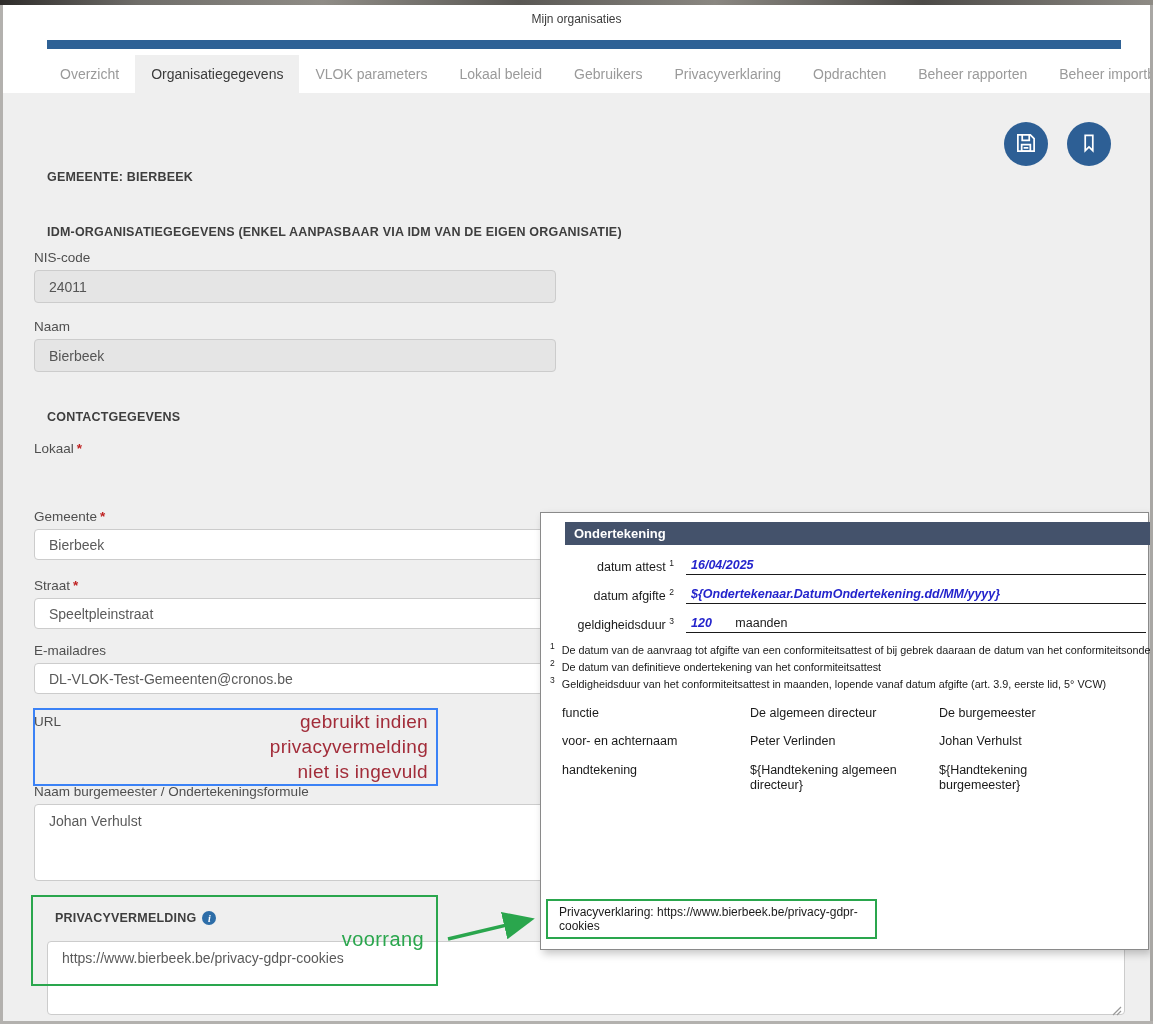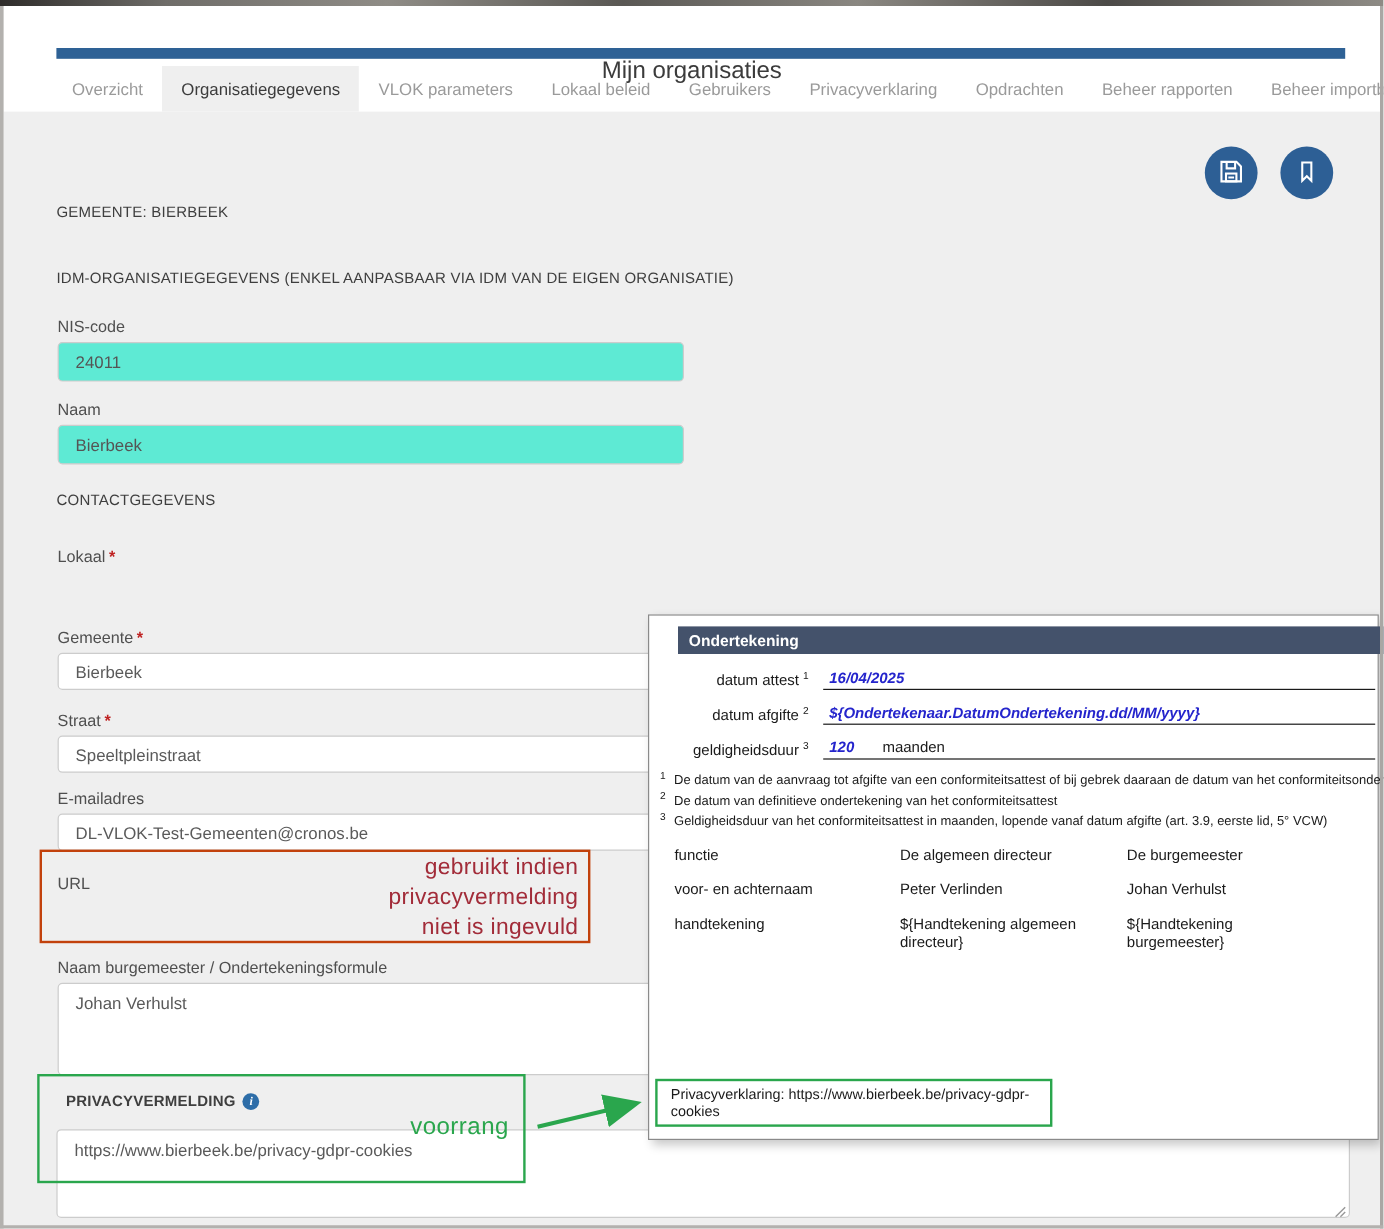--- a/index.html
+++ b/index.html
@@ -8,61 +8,61 @@
          font-family:"Liberation Sans",sans-serif;}
   
   .top-strip{position:absolute;left:0;top:0;width:100%;height:5px;z-index:30;
     background:linear-gradient(90deg,#2e2c2a 0%,#6f6d69 12%,#8f8c86 28%,#5a5854 45%,#8a8781 62%,#4c4a47 80%,#8e8b85 100%);}
   .edge-l{position:absolute;left:0;top:5px;bottom:0;width:3px;background:#b3b1ae;z-index:30;}
   .edge-r{position:absolute;right:0;top:5px;bottom:0;width:3px;background:#a9a7a4;z-index:30;}
   .edge-b{position:absolute;left:0;bottom:0;height:3px;width:100%;background:#b3b1ae;z-index:30;}
 
   
   .win-title{position:absolute;left:0;top:12px;width:100%;text-align:center;
-    font-size:20px;color:#3b3b3b;z-index:2;margin-top:36px;}
+    font-size:12px;color:#3b3b3b;z-index:2;}
   .blue-bar{position:absolute;left:47px;top:40px;width:1074px;height:9px;background:#2e6195;z-index:2;}
   .tabs{position:absolute;left:44px;top:55px;height:38px;display:flex;align-items:center;z-index:2;}
   .tab{padding:0 16px;height:38px;line-height:38px;font-size:14px;color:#9a9a9a;cursor:pointer;white-space:nowrap;}
   .tab.active{background:#efefef;color:#3c3c3c;}
 
   
   .panel{position:absolute;left:3px;right:3px;top:93px;bottom:3px;background:#efefef;z-index:1;}
 
   
   .round-btn{position:absolute;width:44px;height:44px;border-radius:50%;background:#2d5f95;
     display:flex;align-items:center;justify-content:center;z-index:2;cursor:pointer;border:none;}
   #btn-save{left:1004px;top:122px;}
   #btn-bookmark{left:1067px;top:122px;}
 
   
-  .sec-h{position:absolute;left:47px;font-size:12.5px;font-weight:normal;color:#3e3e3e;
+  .sec-h{position:absolute;left:47px;font-size:12.5px;font-weight:bold;color:#3e3e3e;
     letter-spacing:.2px;z-index:2;}
-  .fld{position:absolute;left:48px;width:522px;z-index:2;margin-top:15px;}
+  .fld{position:absolute;left:34px;width:522px;z-index:2;}
   .fld .lbl{display:block;font-size:13.5px;color:#4f4f4f;margin-bottom:5px;}
   .req{color:#bf2222;font-weight:bold;margin-left:3px;}
   .inp{width:100%;height:31px;border:1px solid #ccc;border-radius:4px;background:#fff;
     font:14px "Liberation Sans",sans-serif;color:#5a5a5a;padding:0 14px;outline:none;}
-  .inp.ro{background:#5eead4;color:#555;}
+  .inp.ro{background:#e5e5e5;color:#555;}
   .ta{width:100%;border:1px solid #ccc;border-radius:4px;background:#fff;resize:none;
     font:14px "Liberation Sans",sans-serif;color:#5a5a5a;padding:8px 14px;outline:none;}
   #f-nis{top:250px;} #f-naam{top:319px;} #f-dienst{top:441px;} #f-gemeente{top:509px;}
   #f-straat{top:578px;} #f-email{top:643px;} #f-url{top:714px;} #f-burg{top:784px;}
   #h-gemeente{top:170px;} #h-idm{top:225px;} #h-contact{top:410px;}
 
   #h-priv{position:absolute;left:55px;top:911px;z-index:7;display:flex;align-items:center;gap:6px;
     font-size:12.5px;font-weight:bold;color:#3e3e3e;letter-spacing:.2px;}
   .info-ic{width:14px;height:14px;border-radius:50%;background:#2d6da8;color:#fff;
     font:bold italic 10px "Liberation Serif",serif;display:flex;align-items:center;justify-content:center;cursor:pointer;}
   #ta-priv-wrap{position:absolute;left:47px;top:941px;width:1078px;height:74px;z-index:3;}
   #ta-priv{height:74px;}
   .resize-h{position:absolute;right:3px;bottom:3px;width:10px;height:10px;z-index:4;cursor:nwse-resize;}
 
   
-  .red-box{position:absolute;left:33px;top:708px;width:459px;height:78px;border:2px solid #c2410c;
-    z-index:4;display:flex;flex-direction:column;align-items:flex-end;justify-content:flex-start;
+  .red-box{position:absolute;left:33px;top:708px;width:405px;height:78px;border:2px solid #3b82f6;
+    z-index:4;display:flex;flex-direction:column;align-items:flex-end;justify-content:flex-end;
     padding:0 8px;pointer-events:none;}
   .red-box span{font-size:19px;line-height:25px;color:#a22c39;letter-spacing:.3px;}
 
   
   .green-box1{position:absolute;left:31px;top:895px;width:407px;height:91px;border:2px solid #2aa64d;z-index:6;pointer-events:none;}
   .voorrang{position:absolute;left:300px;top:928px;width:124px;text-align:right;font-size:20px;
     color:#2aa64d;letter-spacing:.4px;z-index:7;pointer-events:none;}
   .g-arrow{position:absolute;left:440px;top:906px;z-index:7;pointer-events:none;}
 
   

